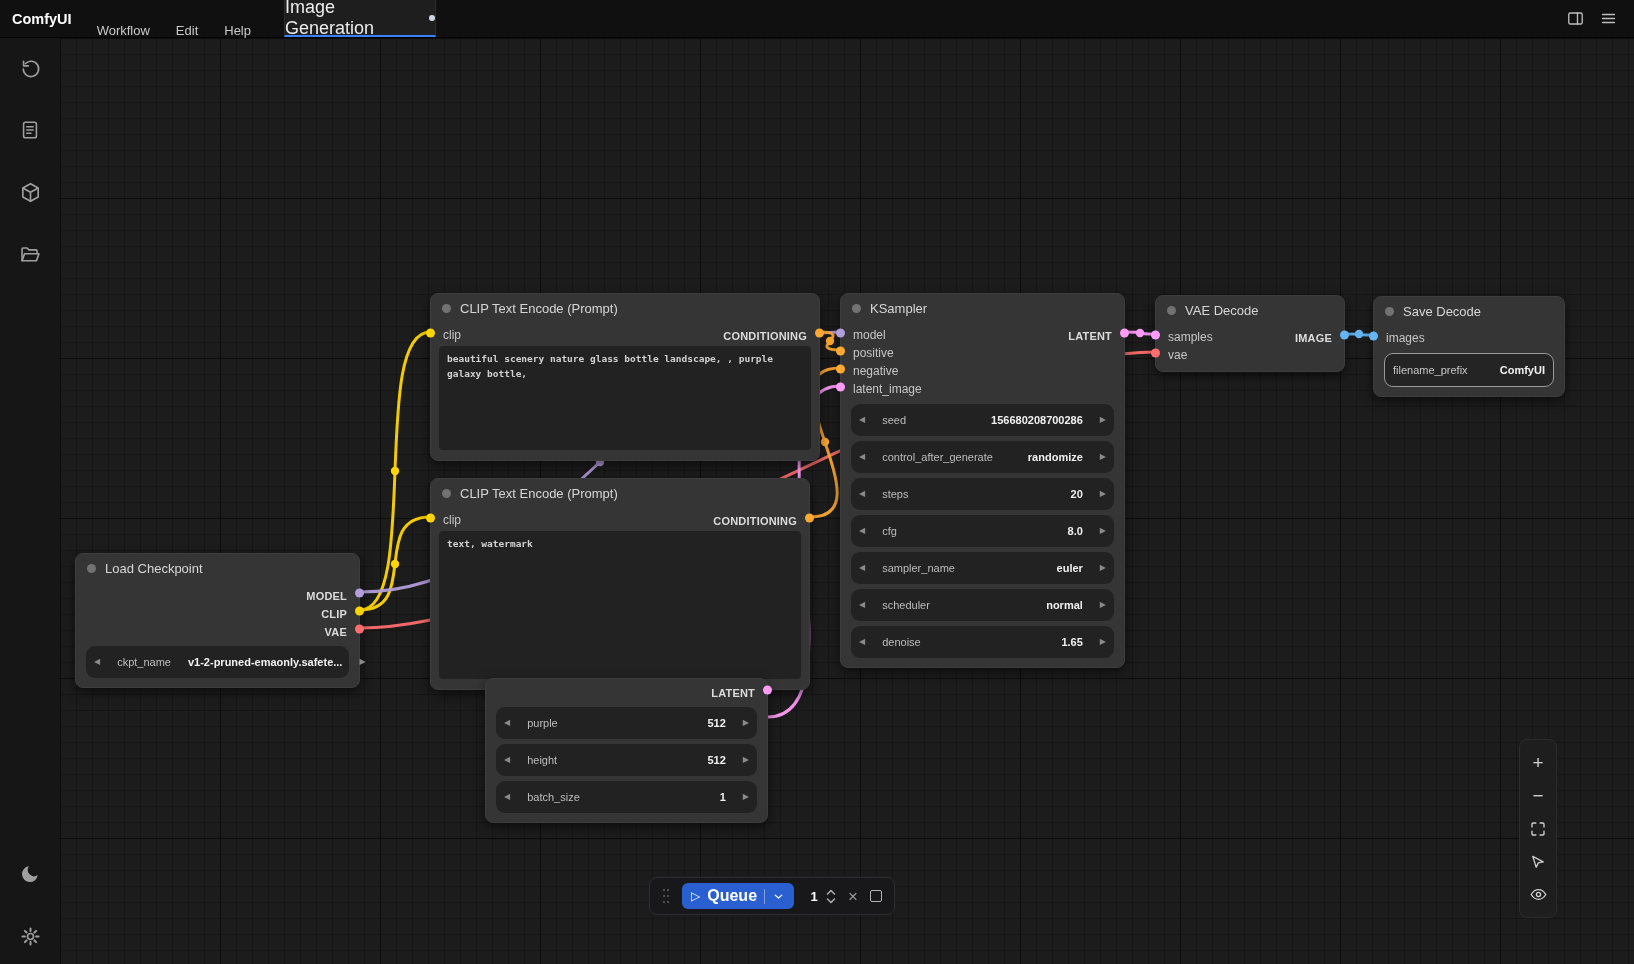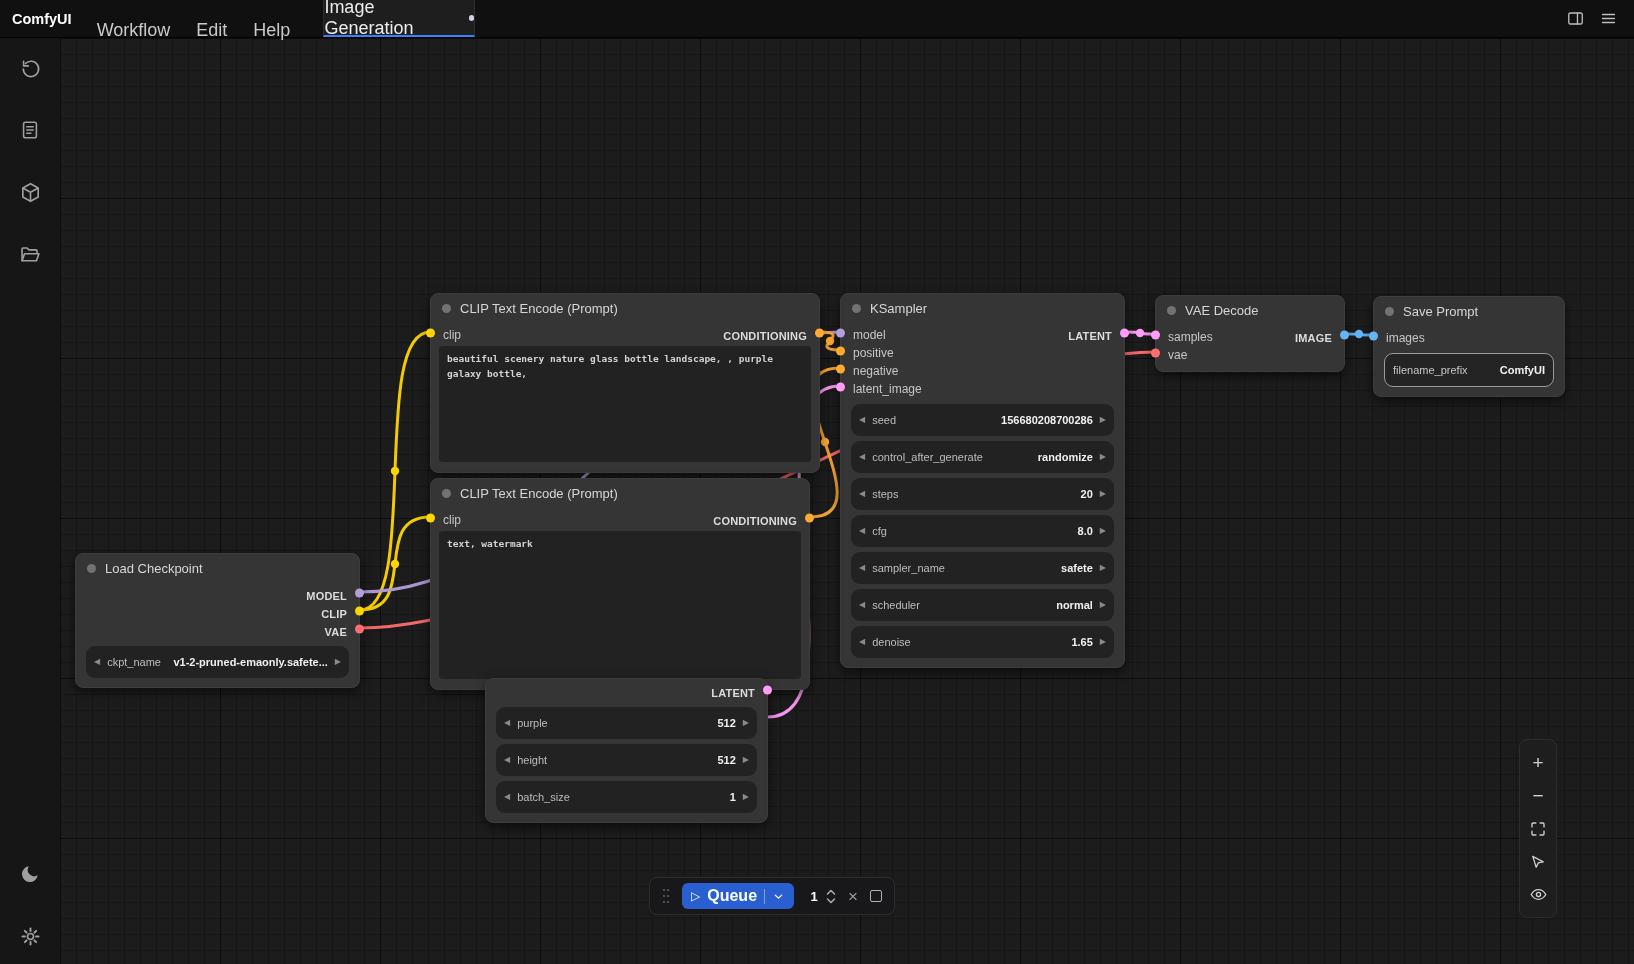--- a/index.html
+++ b/index.html
@@ -26,21 +26,21 @@
   }
 
   
   #topbar {
     position:absolute; left:0; top:0; width:1634px; height:38px;
     background:#101010; display:flex; align-items:stretch; z-index:20;
     border-bottom:1px solid #000;
   }
   .logo { font-size:14.5px; font-weight:700; color:#fff; align-self:center; padding:0 14px 0 12px; }
   .menus { display:flex; align-items:center; gap:4px; }
-  .menu-item { font-size:18px; color:#c9c9c9; padding:6px 11px; border-radius:4px; cursor:default;margin-top:23px; }
+  .menu-item { font-size:13px; color:#c9c9c9; padding:6px 11px; border-radius:4px; cursor:default;margin-top:23px; }
   .tab {
     margin-left:22px; width:152px; display:flex; align-items:center; justify-content:center; gap:8px;
     background:#1e1e1e; border-left:1px solid #2c2c2c; border-right:1px solid #2c2c2c;
     border-bottom:2px solid #3b82f6; font-size:18px; color:#ececec;
   }
   .tab-dot { width:6px; height:6px; border-radius:50%; background:#cfd6e0; display:inline-block; }
   .topbar-right { margin-left:auto; display:flex; align-items:center; gap:14px; padding-right:16px; color:#bdbdbd; }
   .tbicon { display:inline-flex; }
 
   
@@ -72,21 +72,21 @@
   .srow.out-only { justify-content:flex-end; }
   .ilabel { font-size:12px; color:#c6c6c6; }
   .olabel { font-size:11px; font-weight:700; color:#dcdcdc; letter-spacing:.2px; }
   .dot { position:absolute; top:50%; transform:translateY(-50%); width:9px; height:9px; border-radius:50%; background:#888; }
   .dot-in  { left:-17px; }
   .dot-out { right:-17px; }
 
   .widgets { padding:3px 10px 9px 10px; }
   .widget {
     height:22px; margin-top:5px; background:#222; border-radius:9px;
-    display:flex; align-items:center; gap:7px; padding:16px 8px; font-size:11px;
+    display:flex; align-items:center; gap:17px; padding:16px 8px; font-size:11px;
   }
   .warr { color:#8a8a8a; font-size:8px; line-height:1; flex:none; }
   .wname { color:#bdbdbd; white-space:nowrap; }
   .wval { margin-left:auto; color:#f0f0f0; font-weight:700; white-space:nowrap; }
   .widget.text-widget { border:1px solid #9a9a9a; background:#242424; }
   .widget.text-widget .wname { color:#c6c6c6; }
 
   .prompt {
     margin:4px 8px 10px 8px; background:#222; border-radius:4px; padding:5px 8px;
     font-family:"DejaVu Sans Mono", monospace; font-size:9.5px; line-height:1.6;
@@ -225,21 +225,21 @@
     <span class="ntitle">CLIP Text Encode (Prompt)</span>
   </div>
   <div class="slots">
     <div class="srow">
       <span class="dot dot-in" style="background-color: rgb(255, 213, 0);"></span>
       <span class="ilabel">clip</span>
       <span class="olabel">CONDITIONING</span>
       <span class="dot dot-out" style="background-color: rgb(255, 169, 49);"></span>
     </div>
   </div>
-  <div class="prompt" style="height:116px;">beautiful scenery nature glass bottle landscape, , purple galaxy bottle,</div>
+  <div class="prompt" style="height:104px;">beautiful scenery nature glass bottle landscape, , purple galaxy bottle,</div>
 </section>
 
 <section class="node" style="left:430px; top:478px; width:380px;">
   <div class="nhead">
     <span class="cdot"></span>
     <span class="ntitle">CLIP Text Encode (Prompt)</span>
   </div>
   <div class="slots">
     <div class="srow">
       <span class="dot dot-in" style="background-color: rgb(255, 213, 0);"></span>
@@ -326,21 +326,21 @@
     </div>
     <div class="widget">
       <span class="warr">◀</span>
       <span class="wname">cfg</span>
       <span class="wval">8.0</span>
       <span class="warr">▶</span>
     </div>
     <div class="widget">
       <span class="warr">◀</span>
       <span class="wname">sampler_name</span>
-      <span class="wval">safete</span>
+      <span class="wval">euler</span>
       <span class="warr">▶</span>
     </div>
     <div class="widget">
       <span class="warr">◀</span>
       <span class="wname">scheduler</span>
       <span class="wval">normal</span>
       <span class="warr">▶</span>
     </div>
     <div class="widget">
       <span class="warr">◀</span>
@@ -366,21 +366,21 @@
     <div class="srow">
       <span class="dot dot-in" style="background-color: rgb(255, 110, 110);"></span>
       <span class="ilabel">vae</span>
     </div>
   </div>
 </section>
 
 <section class="node" style="left:1373px; top:296px; width:192px;">
   <div class="nhead">
     <span class="cdot"></span>
-    <span class="ntitle">Save Prompt</span>
+    <span class="ntitle">Save Decode</span>
   </div>
   <div class="slots">
     <div class="srow">
       <span class="dot dot-in" style="background-color: rgb(100, 181, 246);"></span>
       <span class="ilabel">images</span>
     </div>
   </div>
   <div class="widgets">
     <div class="widget text-widget">
       <span class="wname">filename_prefix</span>

